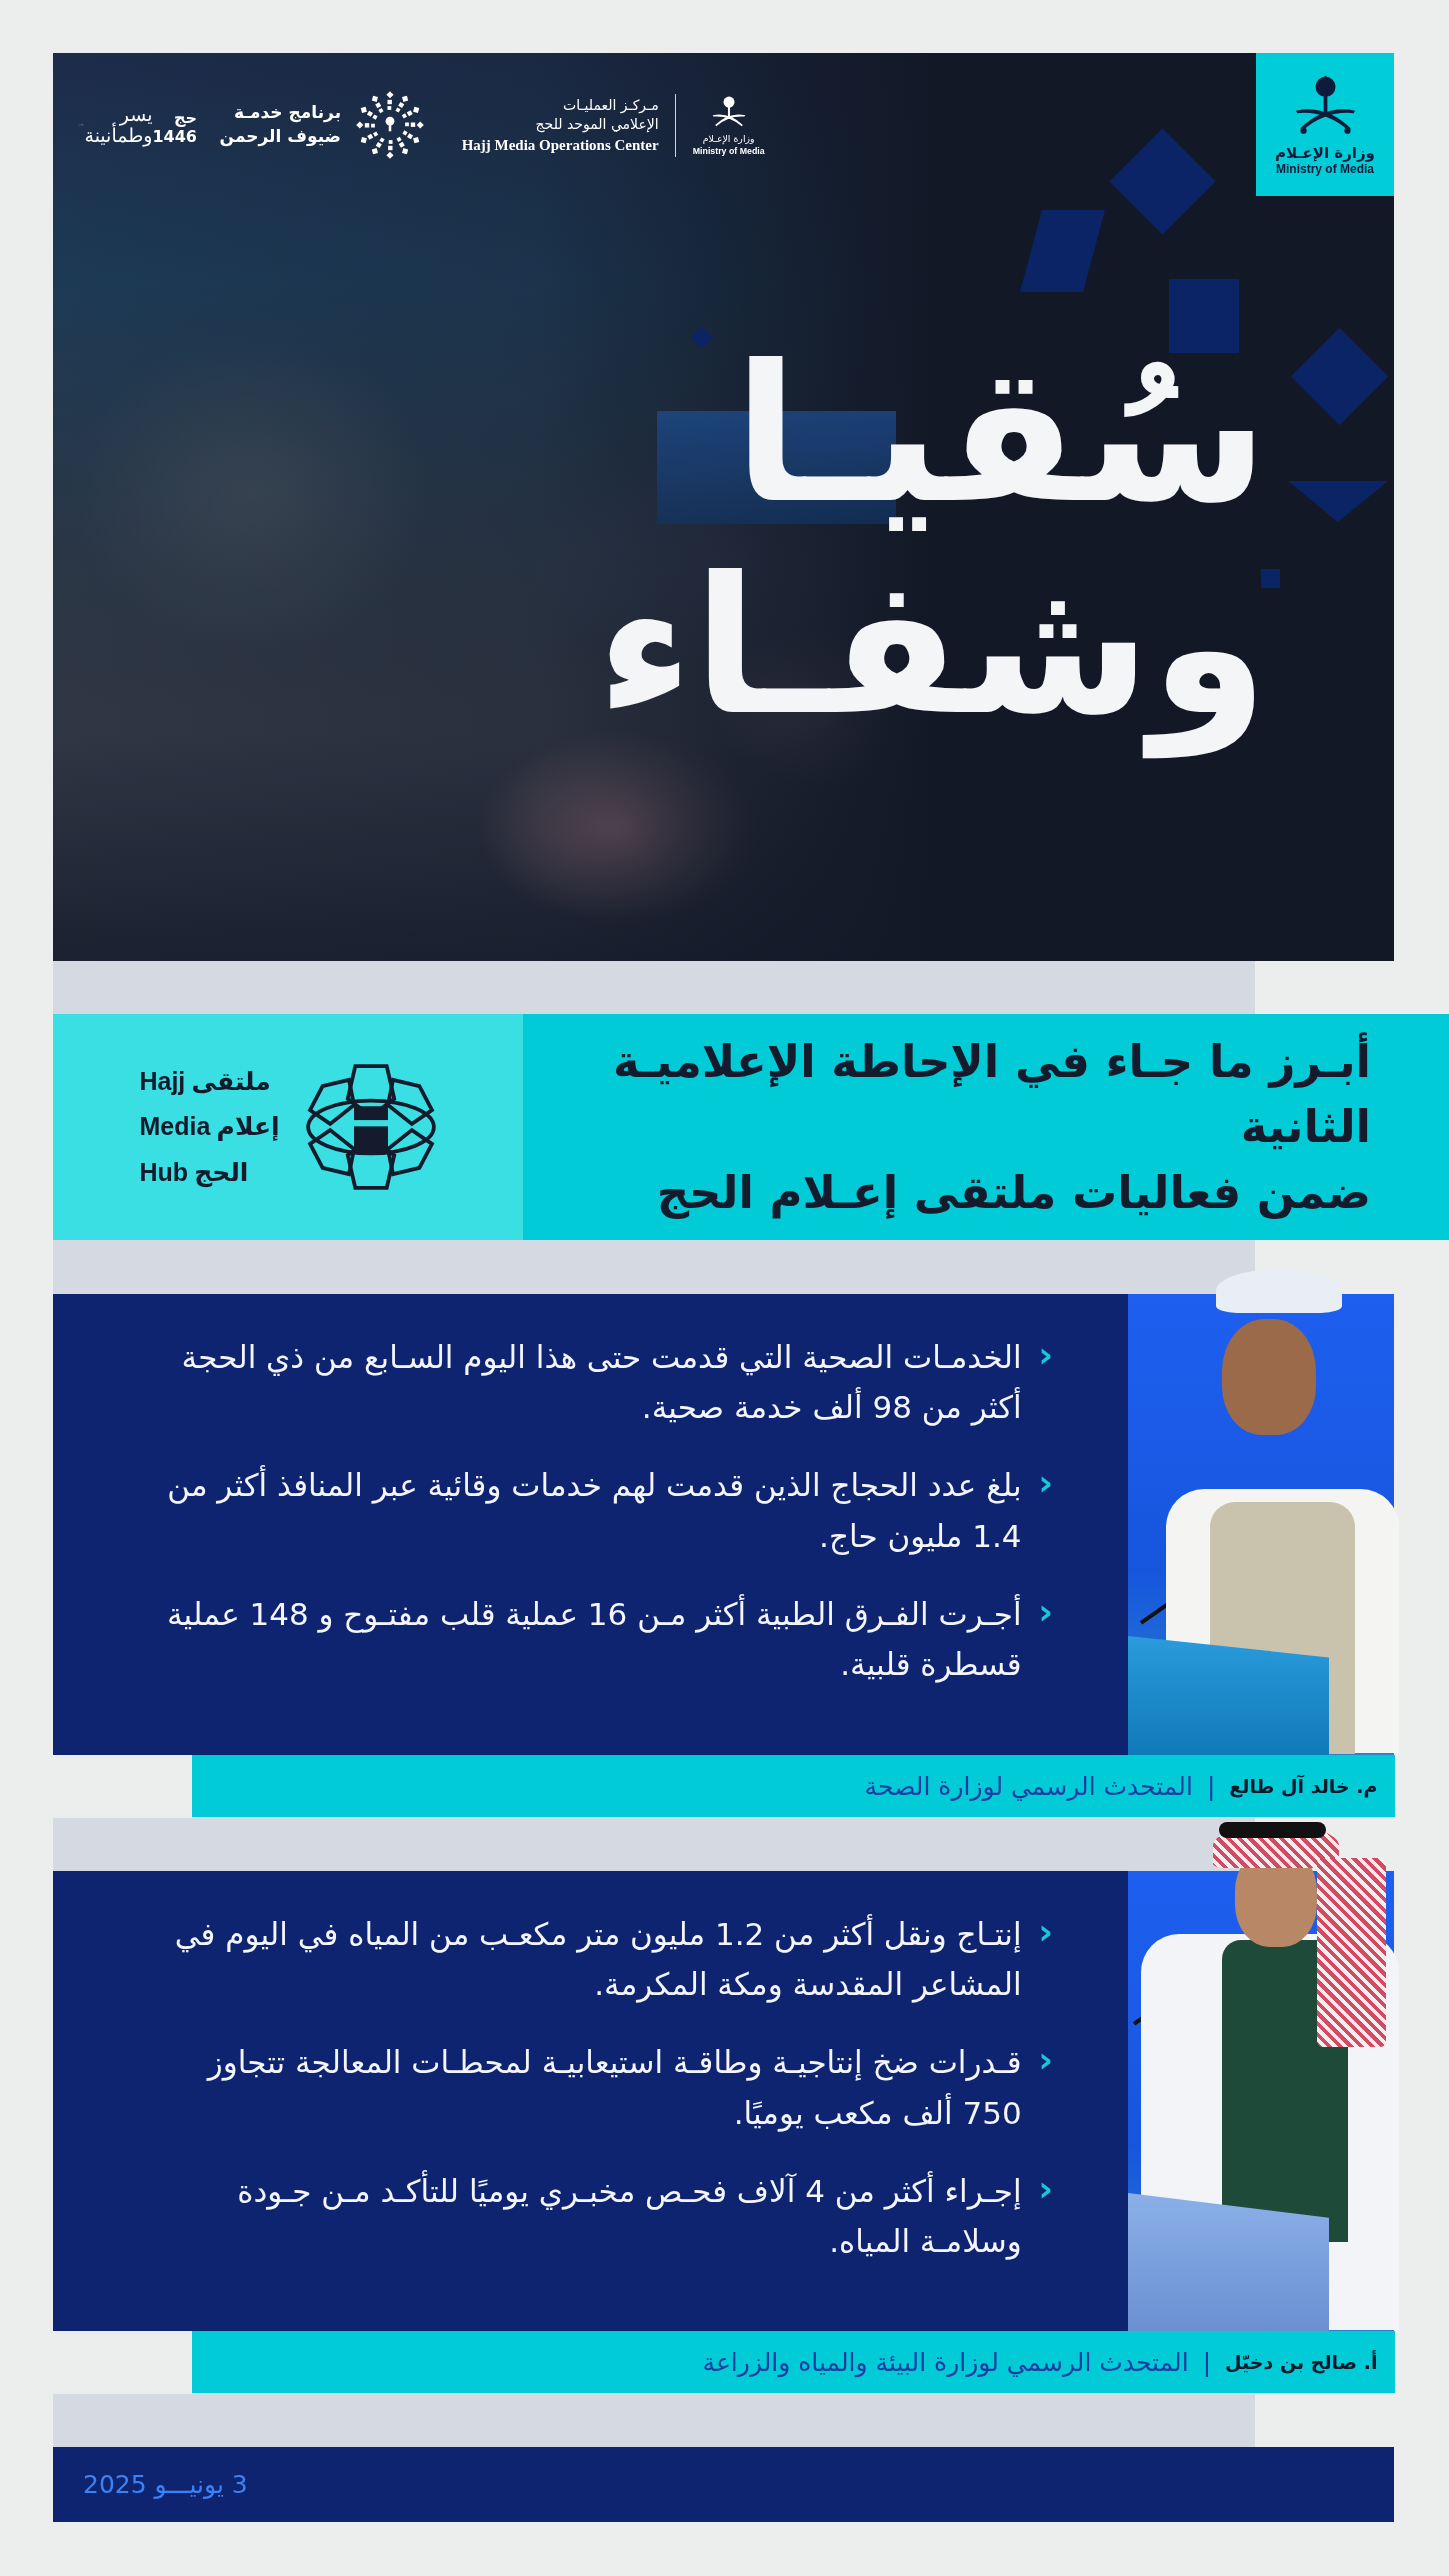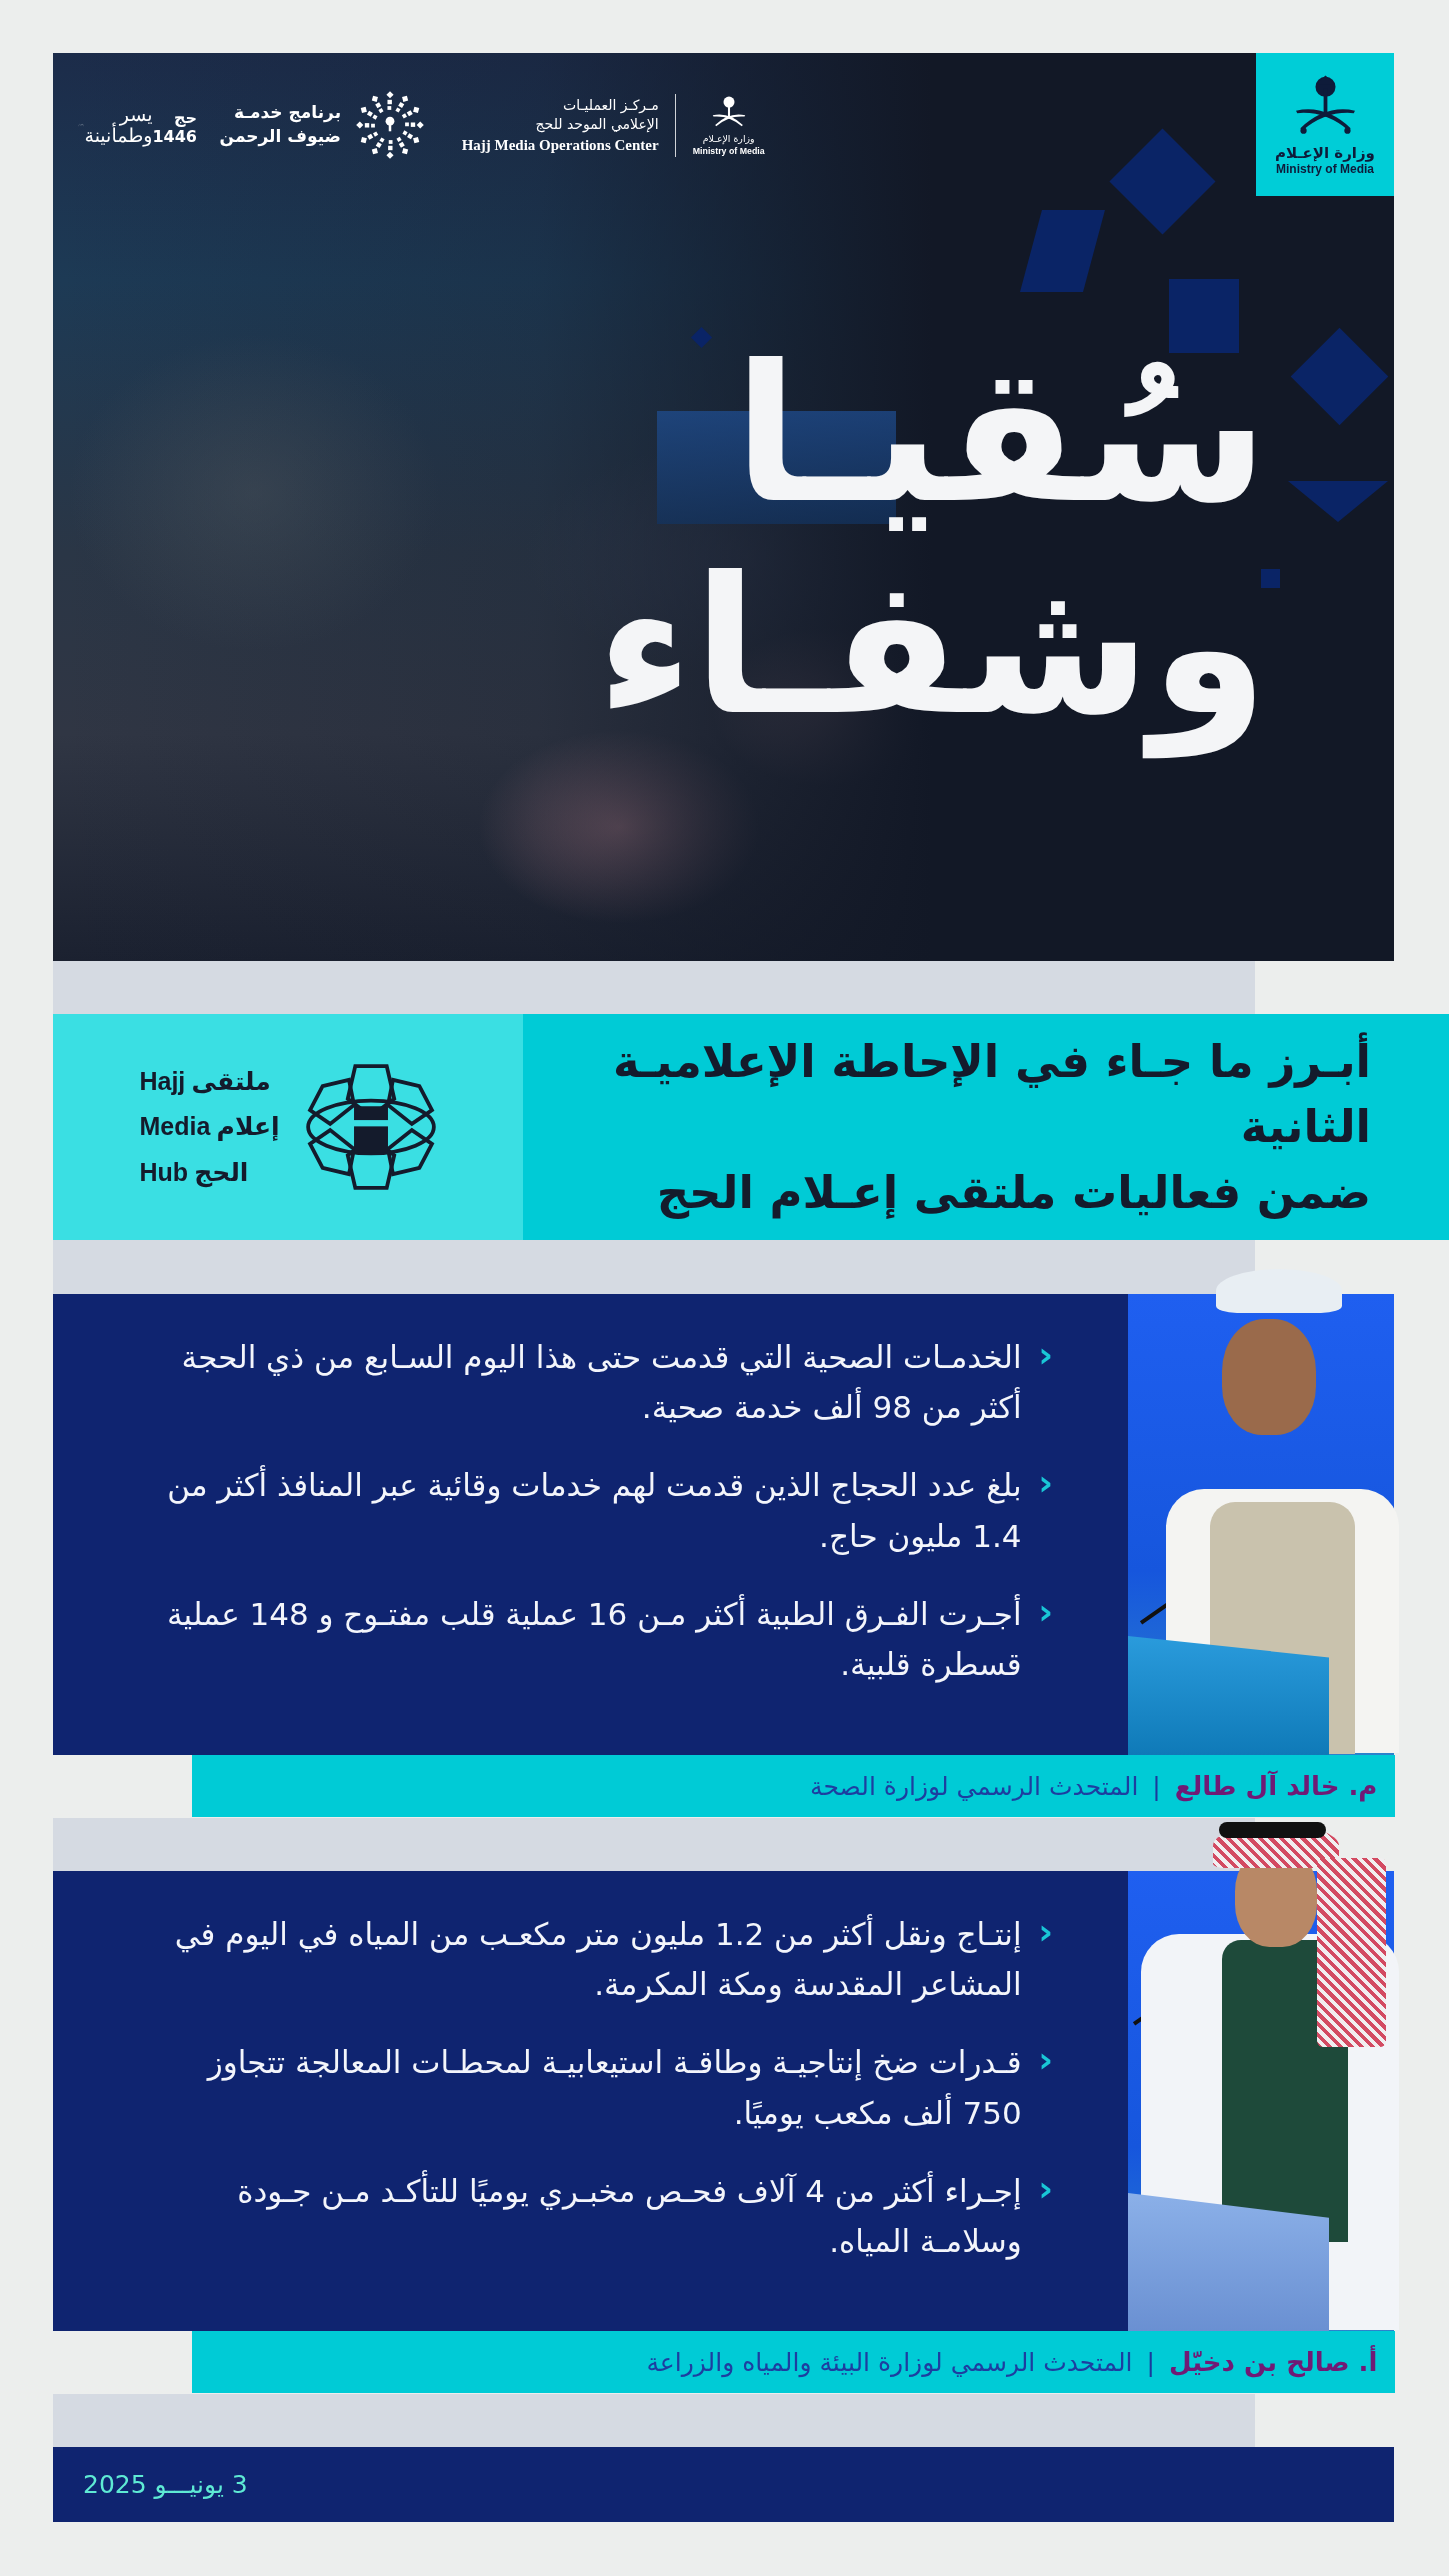--- a/index.html
+++ b/index.html
@@ -138,31 +138,31 @@
   .agal { position:absolute; background:#111; border-radius: 12.6px; }
   .mic { position:absolute; height:3.8px; background:#111; transform-origin:left center; }
 
   .caption {
     left: 192px; width: 1203px; height: 62px; background: #00cbd6;
     display: flex; align-items: center; justify-content: flex-start;
     direction: rtl; padding-right: 17.6px; gap: 14px;
   }
   .cap-a { top: 1755px; }
   .cap-b { top: 2331px; }
-  .cap-name { color: #701a75; font-weight: bold; font-size: 26px; }
+  .cap-name { color: #0f172a; font-weight: bold; font-size: 19px; }
   .cap-sep { color: #1a3a9c; font-size: 25px; }
   .cap-role { color: #1d3ea0; font-size: 25px; }
   .band3 { left: 53px; top: 1818px; width: 1202px; height: 53px; }
   .band4 { left: 53px; top: 2394px; width: 1202px; height: 53px; }
 
   .footer {
     left: 53px; top: 2447px; width: 1341px; height: 75px; background: #0f2470;
     display: flex; align-items: center; direction: ltr; padding-left: 30px;
   }
-  .footer span { color: #5eead4; font-size: 25px; direction: rtl; }
+  .footer span { color: #3b82f6; font-size: 25px; direction: rtl; }
 </style>
 </head>
 <body>
 
 <section class="abs hero">
   <div class="hero-photo"></div>
   <div class="hero-stage"></div>
   <div class="deco d1"></div>
   <div class="deco d2"></div>
   <div class="deco d3"></div>

